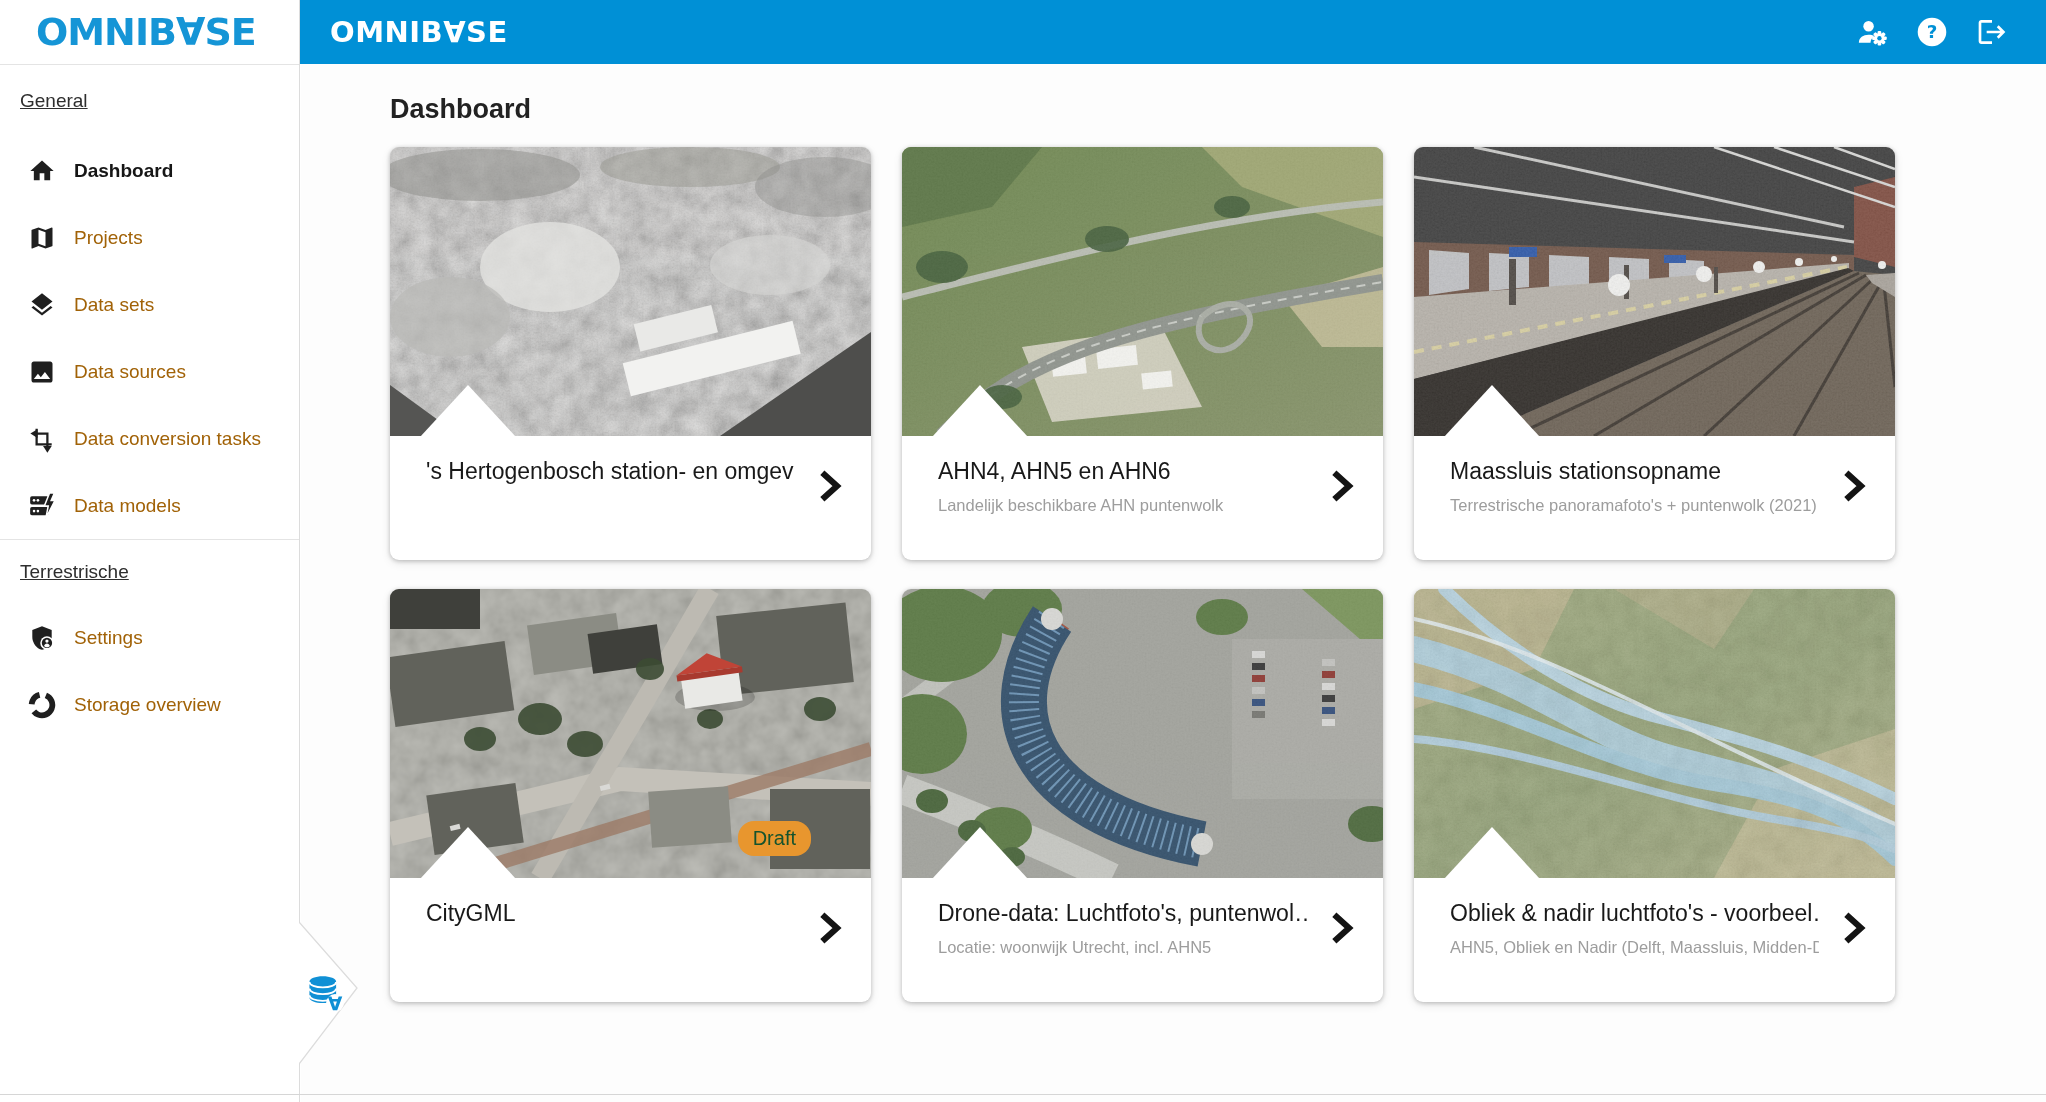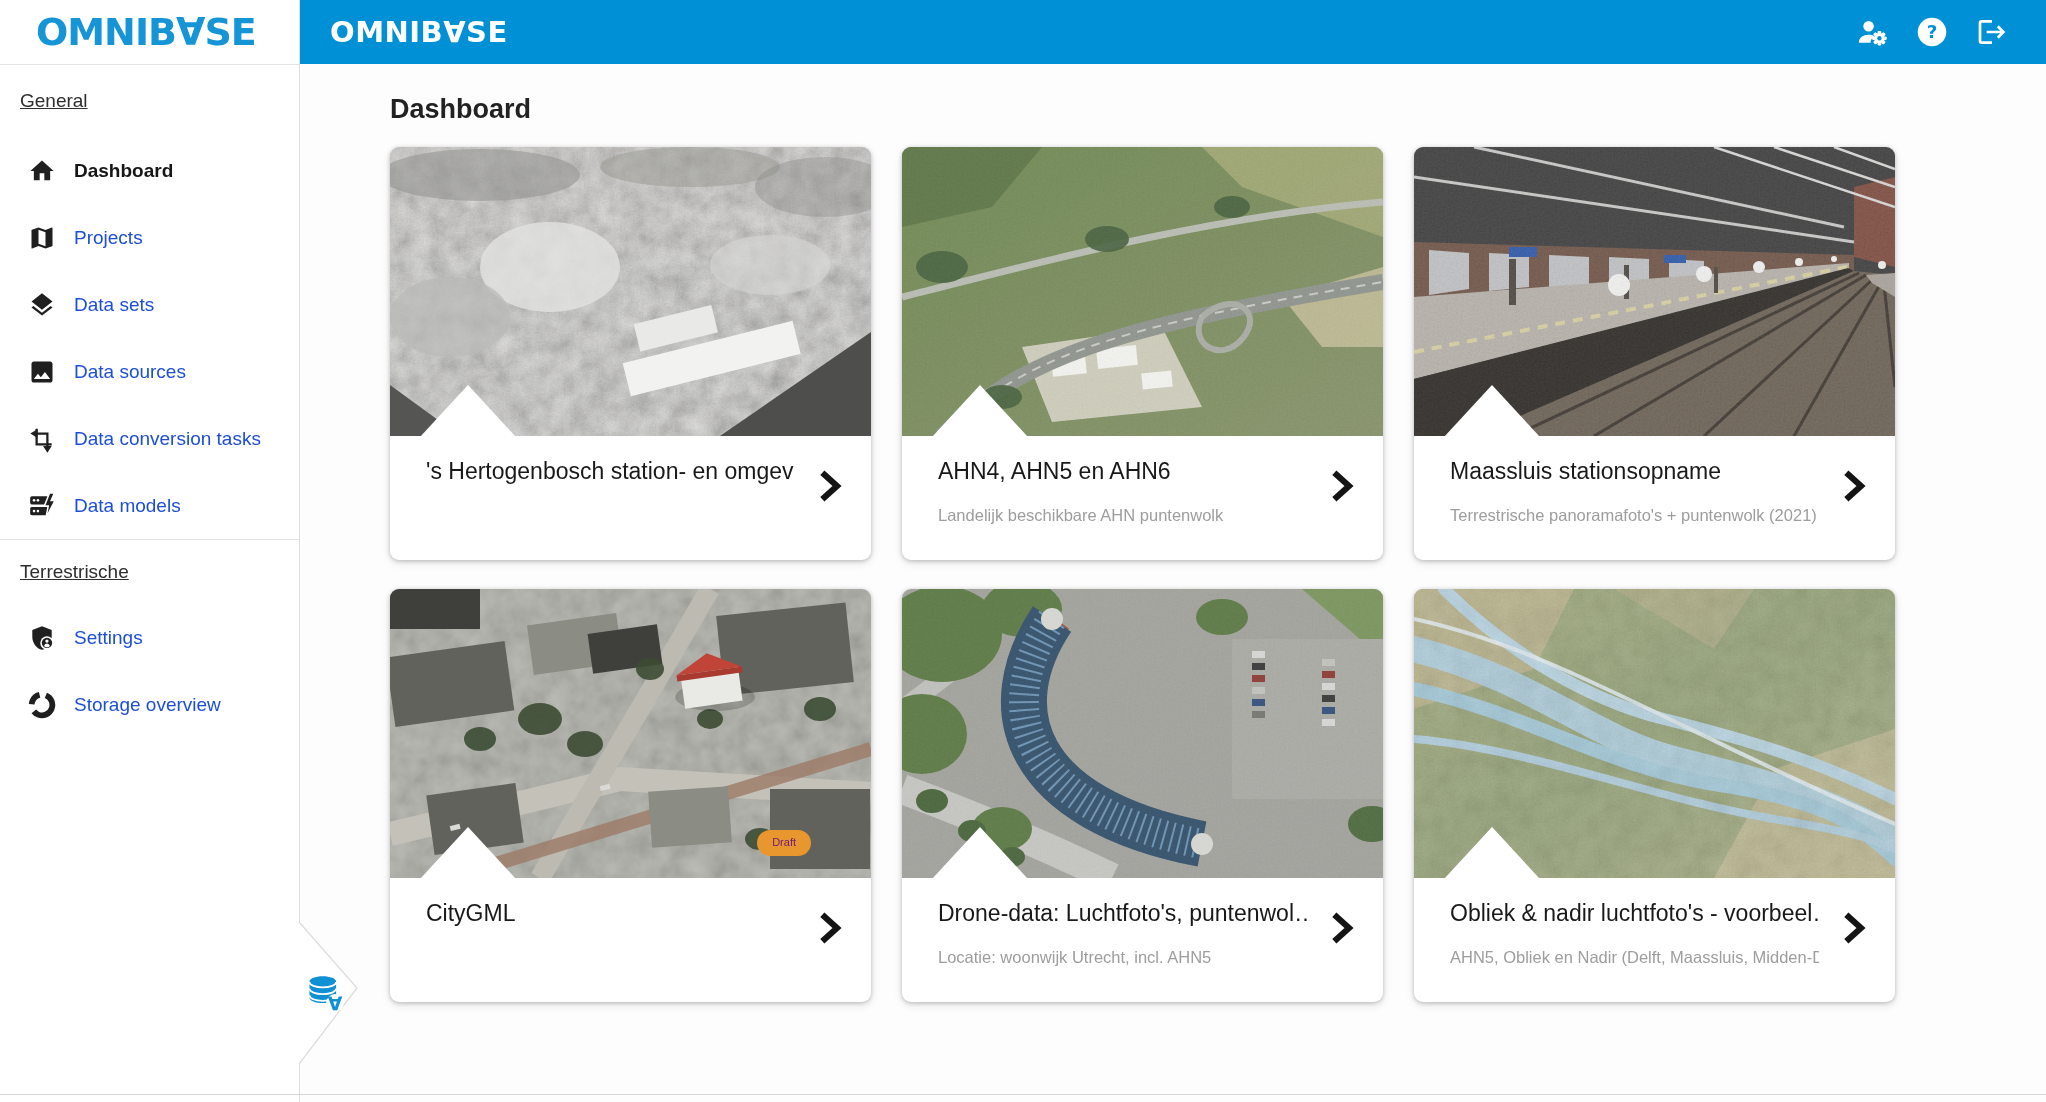--- a/index.html
+++ b/index.html
@@ -21,45 +21,45 @@
              border-right:1px solid #dcdcdc; z-index:15; }
   .sidebar-header { height:65px; border-bottom:1px solid #e4e4e4; display:flex;
                     align-items:center; padding-left:36px; }
   .sidebar-logo { font-family:"DejaVu Sans", sans-serif; font-weight:bold; font-size:38px;
                   color:#1595D6; letter-spacing:-1px; }
   .section-label { padding-left:20px; font-size:19px; color:#2e2e2e; display:flex; align-items:center;text-decoration:underline; }
   .label-general { height:72px; }
   .label-admin   { height:64px; }
   .menu-item { height:67px; display:flex; align-items:center; padding-left:28px; cursor:pointer; }
   .mi-icon { width:28px; height:28px; margin-right:18px; flex:none; }
-  .mi-label { font-size:19px; color:#1d4ed8; }
+  .mi-label { font-size:19px; color:#a16207; }
   .menu-item.active .mi-label { font-weight:bold; color:#161616; }
   .menu-divider { border-top:1px solid #e4e4e4; }
 
   .notch-svg { position:absolute; left:299px; top:921px; z-index:3; }
   .db-icon   { position:absolute; left:305px; top:973px; width:40px; height:40px; z-index:4; }
 
   
   .content { position:absolute; left:301px; top:64px; right:0; bottom:0; background:#fdfdfd; }
   .page-title { position:absolute; left:89px; top:30px; font-size:27px; color:#222; }
 
   .grid { position:absolute; left:89px; top:83px; display:grid;
           grid-template-columns:repeat(3,481px); column-gap:31px; row-gap:29px; }
   .card { width:481px; height:413px; background:#fff; border-radius:9px; overflow:hidden;
           cursor:pointer; position:relative;
           box-shadow:0 1px 4px rgba(0,0,0,.22), 0 3px 10px rgba(0,0,0,.10); }
   .card-media { height:289px; position:relative; overflow:hidden; }
   .card-media svg.art { width:100%; height:100%; display:block; }
   .notch { position:absolute; left:30px; bottom:-1px; width:96px; height:52px; background:#fff;
            clip-path:polygon(0 100%, 50% 0, 100% 100%); }
-  .badge { position:absolute; right:60px; bottom:22px; background:#E8962E; color:#701a75;
-           font-size:11px; line-height:1; padding:7px 15px 8px; border-radius:16px;text-align:center; }
+  .badge { position:absolute; right:60px; bottom:22px; background:#E8962E; color:#14532d;
+           font-size:20px; line-height:1; padding:7px 15px 8px; border-radius:16px;text-align:center; }
   .card-body { position:relative; height:124px; padding:21px 76px 0 36px; }
   .card-title { font-size:23px; color:#191919; line-height:1.25; white-space:nowrap; overflow:hidden; }
-  .card-subtitle { margin-top:20px; font-size:16.5px; color:#9d9d9d; white-space:nowrap; overflow:hidden; }
+  .card-subtitle { margin-top:10px; font-size:16.5px; color:#9d9d9d; white-space:nowrap; overflow:hidden; }
   .chevron { position:absolute; right:26px; top:30px; width:32px; height:40px; }
 
   .bottom-line { position:absolute; left:0; right:0; bottom:7px; height:1px; background:#d6d6d6; z-index:30; }
 </style>
 </head>
 <body>
 
 <svg width="0" height="0" style="position:absolute" aria-hidden="true">
   <defs>
     <filter id="fBlob" x="0" y="0" width="100%" height="100%">

